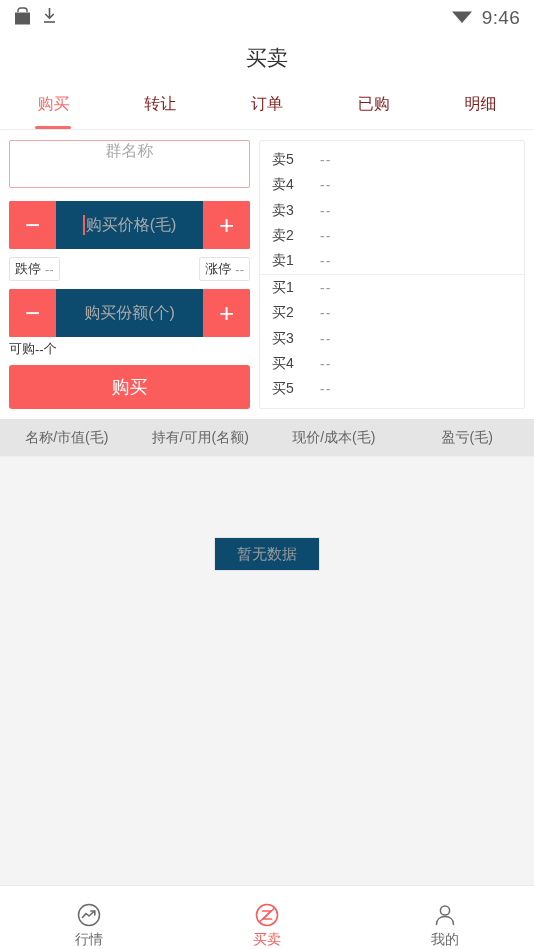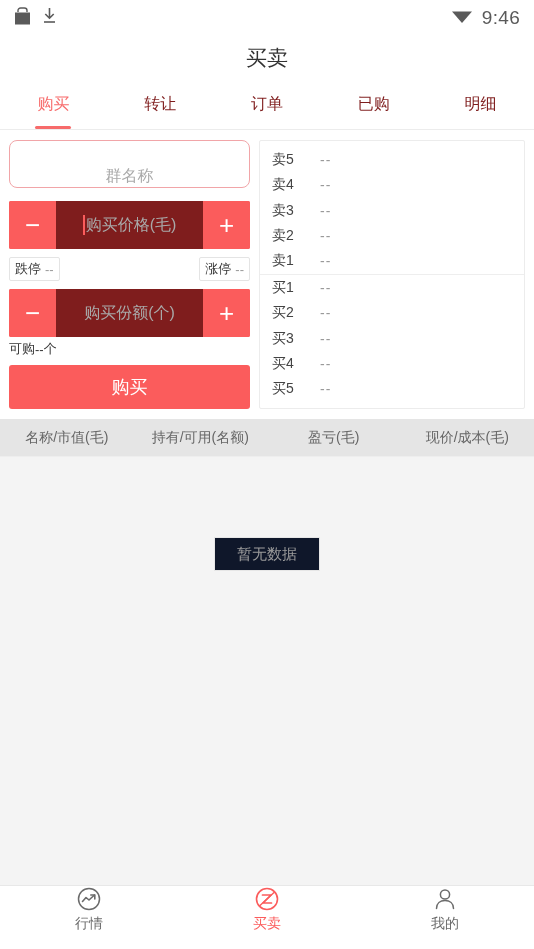--- a/index.html
+++ b/index.html
@@ -61,22 +61,22 @@
     padding:10px 9px 10px 9px;
     gap:9px;
     background:#fff;
   }
   .left-col { width:241px; flex:0 0 241px; display:flex; flex-direction:column; }
   .right-col { flex:1 1 auto; }
 
   .group-input {
     height:48px;
     border:1px solid #f1a5a8;
-    border-radius:8px;
-    display:flex; align-items:flex-end; justify-content:center;
+    border-radius:2px;
+    display:flex; align-items:flex-start; justify-content:center;
     background:#fff;
     margin-bottom:13px;
   }
   .group-input .ph { font-size:16px; color:#a9a9a9; }
 
   .stepper {
     height:48px;
     display:flex; align-items:stretch;
     background:#fb5c5c;
     border-radius:2px;
@@ -84,21 +84,21 @@
   }
   .step-btn {
     width:47px; flex:0 0 47px;
     display:flex; align-items:center; justify-content:center;
     color:#fff; font-size:26px; font-weight:300;
     background:#fb5c5c;
     user-select:none;
   }
   .step-field {
     flex:1 1 auto;
-    background:#7f1d1d;
+    background:#0c4a6e;
     display:flex; align-items:center; justify-content:center;
     position:relative;
   }
   .step-field .ph { font-size:16px; color:#a9a9a9; }
   .caret {
     display:inline-block;
     width:2px; height:20px;
     background:#fb5c5c;
     margin-right:1px;
     vertical-align:middle;
@@ -164,37 +164,37 @@
     flex:1 1 auto;
     background:#f4f4f4;
     display:flex;
     justify-content:center;
     padding-top:80px;
   }
   .empty-box {
     height:34px;
     padding:0 22px;
     border:1px solid #e6e6e6;
-    background:#0f172a;
+    background:#0c4a6e;
     display:flex; align-items:center; justify-content:center;
     font-size:15px; color:#9b9b9b;
     align-self:flex-start;
   }
 
   
   .bottomnav {
     flex:0 0 64px; height:64px;
     display:flex; align-items:stretch;
     background:#fff;
     border-top:1px solid #e8e8e8;
   }
   .navitem {
     flex:1 1 0;
     display:flex; flex-direction:column;
-    align-items:center; justify-content:flex-start;
+    align-items:center; justify-content:flex-end;
     gap:3px;
     color:#6b6b6b;
     font-size:14px;
   }
   .navitem.active { color:#fb5c5c; }
   .navicon { width:26px; height:26px; display:block; }
 </style>
 </head>
 <body>
 
@@ -339,22 +339,22 @@
           <span class="ob-label">买5</span>
           <span class="ob-value">--</span>
         </div>
       </div>
     </div>
   </div>
 
   <div class="holdings-head">
     <div class="hcell">名称/市值(毛)</div>
     <div class="hcell">持有/可用(名额)</div>
+    <div class="hcell">现价/成本(毛)</div>
     <div class="hcell">盈亏(毛)</div>
-    <div class="hcell">现价/成本(毛)</div>
   </div>
 
   <div class="holdings-body">
     <div class="empty-box">暂无数据</div>
   </div>
 
   <div class="bottomnav">
 
     <div class="navitem">
       <span class="navicon">

